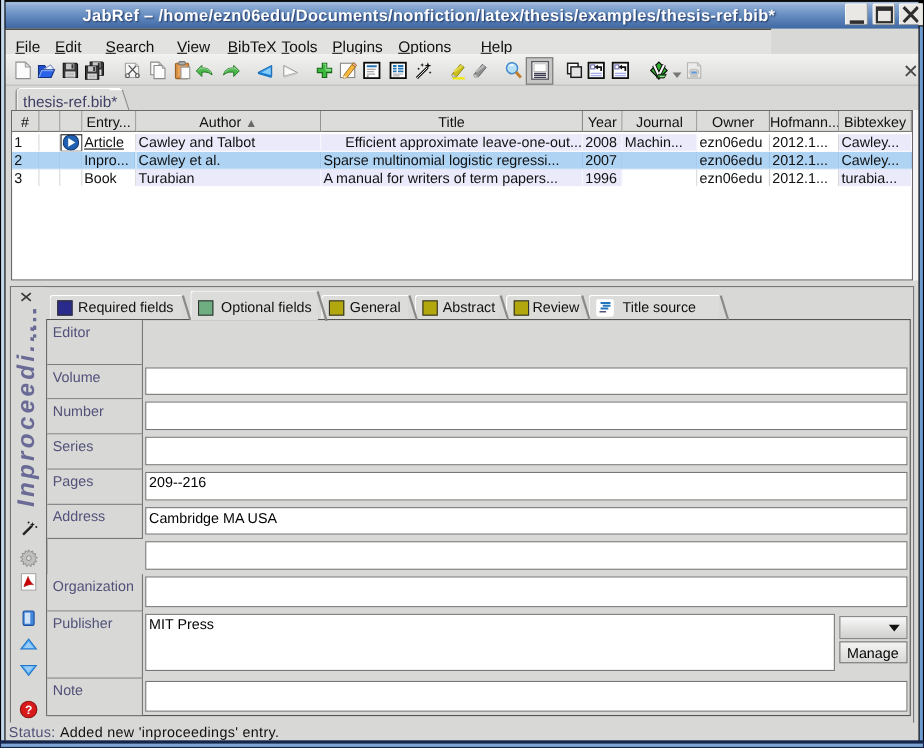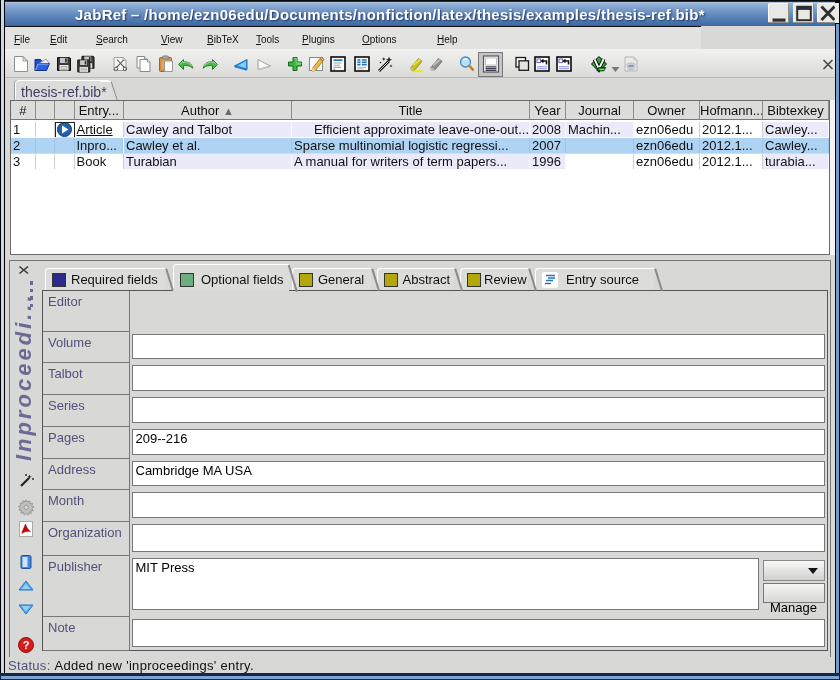--- a/index.html
+++ b/index.html
@@ -6,21 +6,21 @@
 .abs{position:absolute}
 #frameL{left:0;top:0;width:5px;height:680px;background:#000;z-index:50}
 #frameL i{position:absolute;left:1px;top:0;width:2.5px;height:680px;background:#c6d9ec}
 #frameR{left:835px;top:0;width:5px;height:680px;background:#000;z-index:50}
 #frameR i{position:absolute;left:1px;top:24px;width:2.5px;height:656px;background:#6e9cd0}
 #frameB{left:0;top:672.5px;width:840px;height:7.5px;background:#16264a;z-index:51}
 #frameB i{position:absolute;left:1px;top:3.2px;width:838px;height:3px;background:#7da4d2}
 #title{left:1px;top:0;width:838px;height:25.5px;background:linear-gradient(#0a0a0a 0%,#0a0a0a 5%,#a8c2e0 9%,#8fadd4 18%,#6e94c5 46%,#527ab2 76%,#3e68a2 100%)}
 #title .txt{position:absolute;left:74px;top:6px;font-size:15px;font-weight:bold;color:#fff;white-space:nowrap;letter-spacing:0.26px;text-shadow:1px 1.2px 1.5px rgba(25,45,90,0.9)}
 .wbtn{position:absolute;top:2.5px;width:21.5px;height:20.5px;background:#eae8e4;border:1px solid #fafaf8;border-right-color:#90908e;border-bottom-color:#90908e;border-radius:2px;z-index:55}
-#menubar{left:5px;top:25.5px;width:696px;height:23.5px;background:#e2e2e0;border-top:1.5px solid #101010;font-size:10px;color:#111}
+#menubar{left:5px;top:25.5px;width:696px;height:23.5px;background:#e2e2e0;border-top:1.5px solid #101010;font-size:14px;color:#111}
 #menubar span{position:absolute;top:7px}
 #toolbar{left:5px;top:49px;width:830px;height:29px;background:linear-gradient(#f2f2f0,#dadad8);border-bottom:1px solid #b8b8b6}
 .tbi{position:absolute;top:6px;width:18px;height:18px}
 #tabrow{left:5px;top:78px;width:830px;height:23px;background:#d8d8d6}
 #filetab{position:absolute;left:10px;top:1.5px;width:94px;height:21.5px;background:#dcdcda;border:1px solid #fff;border-bottom:none;border-radius:4px 0 0 0;box-shadow:-1px 0 0 #9a9a98}
 #filetab .sl{position:absolute;right:-7px;top:0;width:12px;height:21.5px;background:#dcdcda;transform:skewX(18deg);border-right:1.5px solid #8a8a88;border-top:1px solid #fff}
 #filetab .t{position:absolute;left:5px;top:3px;font-size:14px;color:#3f3f66;white-space:nowrap}
 #tablewrap{left:10px;top:100px;width:820px;height:155px;background:#fff;border:1.5px solid #6a6a6a;z-index:2}
 .hcell{position:absolute;top:0;height:19px;background:#dcdcda;border-right:1px solid #8c8c8a;border-bottom:1.5px solid #787876;font-size:13px;color:#111;text-align:center;line-height:19px;overflow:hidden;white-space:nowrap}
 .cell{position:absolute;font-size:13px;color:#111;height:16px;line-height:15px;padding-left:2px;white-space:nowrap;overflow:hidden;border-right:1px solid #d4d4d2}
@@ -326,21 +326,21 @@
 <div class="etab" style="left:450px;top:6.5px;width:68px;height:22px;z-index:5">
 <span class="sq" style="left:6px;top:4.5px;background:#b3a70e"></span>
 <span class="lbl" style="left:23.5px;top:3.5px">Review</span>
 </div>
 <div style="position:absolute;left:525px;top:6.5px;width:1.5px;height:23px;background:#8a8a88;transform:rotate(-17deg);transform-origin:0 100%;z-index:7"></div>
 <div class="etab" style="left:525.5px;top:6.5px;width:119px;height:22px;z-index:5">
 <span style="position:absolute;left:6px;top:3.5px;width:16px;height:16px;background:#fff;border-radius:2px"><svg width="16" height="16">
             <path d="M4 3.5h9M6 6h7M4 8.5h7" stroke="#2277bb" stroke-width="1.7" fill="none"></path>
             <path d="M3 11.5h6" stroke="#557" stroke-width="1.4"></path>
           </svg></span>
-<span class="lbl" style="left:30px;top:3.5px">Entry source</span>
+<span class="lbl" style="left:30px;top:3.5px">Title source</span>
 </div>
 <div style="position:absolute;left:651.5px;top:6.5px;width:1.5px;height:23px;background:#8a8a88;transform:rotate(-17deg);transform-origin:0 100%;z-index:7"></div>
 <div id="sidebar">
 <div style="position:absolute;left:8px;top:2px;width:14px;height:12px;font-size:13px;color:#333;font-weight:bold"><svg width="12" height="10">
             <path d="M1.5 1.5 L10 8.5 M10 1.5 L1.5 8.5" stroke="#3a3a3a" stroke-width="1.6"></path>
           </svg></div>
 <div style="position:absolute;left:20px;top:20.0px;width:3.5px;height:3.5px;background:#6a6a96"></div>
 <div style="position:absolute;left:20px;top:27.5px;width:3.5px;height:3.5px;background:#6a6a96"></div>
 <div style="position:absolute;left:20px;top:35.0px;width:3.5px;height:3.5px;background:#6a6a96"></div>
 <div style="position:absolute;left:20px;top:42.5px;width:3.5px;height:3.5px;background:#6a6a96"></div>
@@ -375,36 +375,35 @@
 <div class="sbi" style="top:374.5px"><svg width="18" height="18">
             <circle cx="9" cy="9" r="7.5" fill="#d81a1a" stroke="#901010"></circle>
             <text x="9" y="13" font-size="11" font-weight="bold" fill="#fff" text-anchor="middle" font-family="Liberation Sans">?</text>
           </svg></div>
 <div id="vlabel">Inproceedi...</div>
 </div>
 <div id="fields">
 <div class="flabel" style="top:0.0px;height:41.5px">Editor</div>
 <div class="flabel" style="top:41.5px;height:31.0px">Volume</div>
 <div class="finput" style="top:43.5px;height:25.0px;width:693px"></div>
-<div class="flabel" style="top:72.5px;height:32.0px">Talbot</div>
+<div class="flabel" style="top:72.5px;height:32.0px">Number</div>
 <div class="finput" style="top:74.5px;height:26.0px;width:693px"></div>
 <div class="flabel" style="top:104.5px;height:32.0px">Series</div>
 <div class="finput" style="top:106.5px;height:26.0px;width:693px"></div>
 <div class="flabel" style="top:136.5px;height:32.0px">Pages</div>
 <div class="finput" style="top:138.5px;height:26.0px;width:693px">209--216</div>
 <div class="flabel" style="top:168.5px;height:31.0px">Address</div>
 <div class="finput" style="top:170.5px;height:25.0px;width:693px">Cambridge MA USA</div>
-<div class="flabel" style="top:199.5px;height:32.0px">Month</div>
 <div class="finput" style="top:201.5px;height:26.0px;width:693px"></div>
 <div class="flabel" style="top:231.5px;height:34.0px">Organization</div>
 <div class="finput" style="top:233.5px;height:28.0px;width:693px"></div>
 <div class="flabel" style="top:265.5px;height:61.0px">Publisher</div>
 <div class="finput" style="top:267.5px;height:52.0px;width:627.5px">MIT Press</div>
 <div class="flabel" style="top:326.5px;height:33.5px">Note</div>
 <div class="finput" style="top:328.5px;height:27.5px;width:693px"></div>
 <div style="position:absolute;left:719.5px;top:269px;width:62px;height:21px;background:linear-gradient(#f8f8f8,#d0d0ce);border:1px solid #888">
           <span style="position:absolute;right:6px;top:7px;width:0;height:0;border-left:5px solid transparent;border-right:5px solid transparent;border-top:6px solid #111"></span>
         </div>
-<div style="position:absolute;left:719.5px;top:292.5px;width:62px;height:20px;background:linear-gradient(#f4f4f4,#d8d8d6);border:1px solid #777;font-size:13px;text-align:center;padding-top:16px">Manage</div>
+<div style="position:absolute;left:719.5px;top:292.5px;width:62px;height:20px;background:linear-gradient(#f4f4f4,#d8d8d6);border:1px solid #777;font-size:13px;text-align:center;padding-top:2px">Manage</div>
 </div>
 </div>
 <div class="abs" id="status"><b>Status:</b><s>&nbsp;Added new 'inproceedings' entry.</s></div>
 </div>
 
 </body></html>

